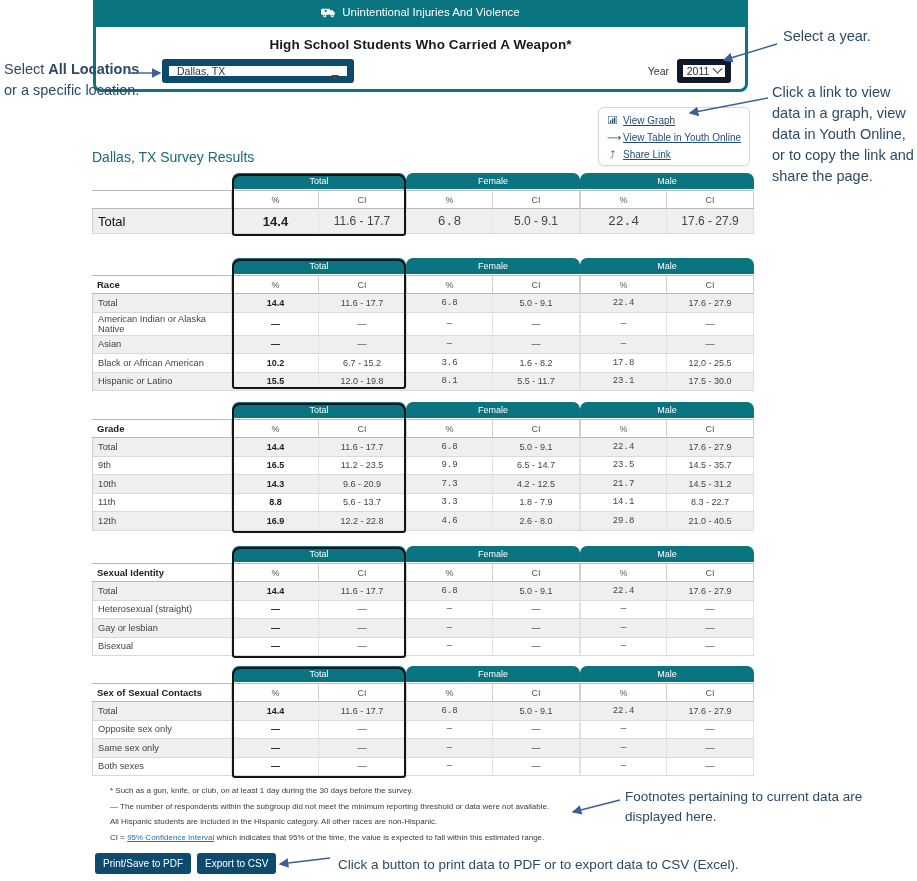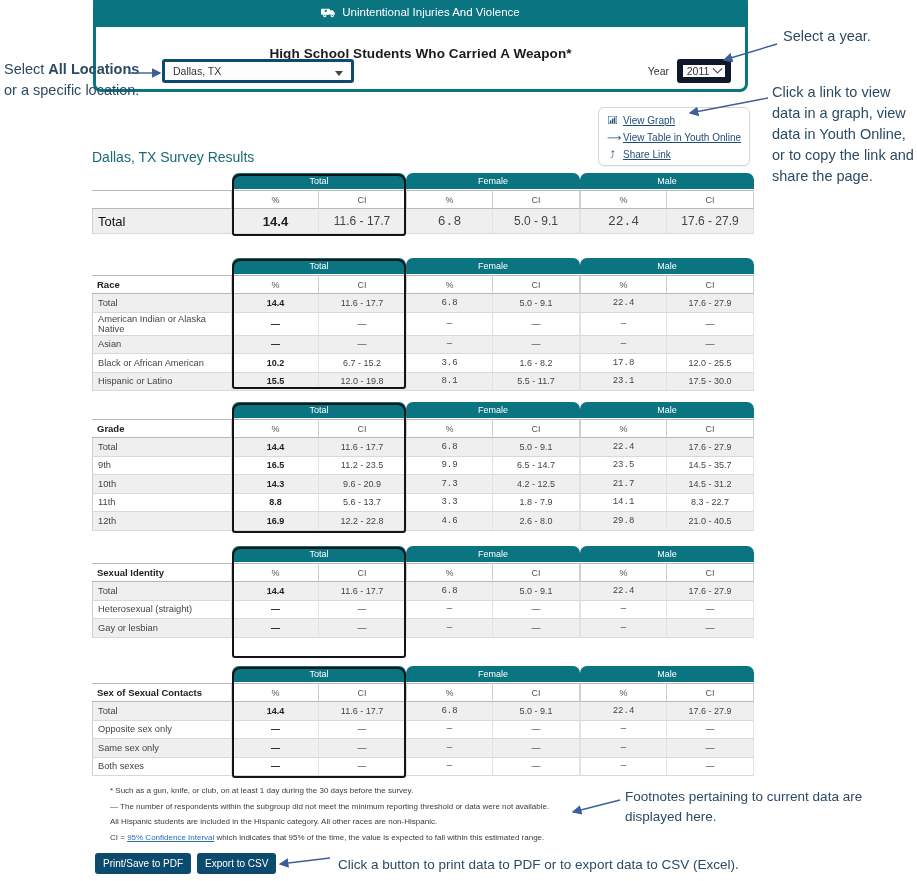--- a/index.html
+++ b/index.html
@@ -31,32 +31,31 @@
     border-radius: 3px 3px 0 0;
   }
   .van-icon { display: inline-block; width: 15px; height: 11px; }
   .panel-sub {
     text-align: center;
     font-size: 13.5px;
     font-weight: bold;
     color: #1a1a1a;
     padding-top: 10px;
     letter-spacing: .1px;
-    margin-top: 9px;
   }
   .panel-controls {
     position: absolute;
     left: 0; right: 0; top: 53px;
     height: 42px;
     display: flex; align-items: center;
     padding: 0 8px 0 12px;
   }
   .loc-select {
     width: 192px; height: 24px;
-    border: 3px solid #0c4a6e;
+    border: 7px solid #0c4a6e;
     border-radius: 3px;
     background: #fdfdfd;
     font-size: 10.5px;
     color: #333;
     display: flex; align-items: center;
     padding: 0 8px;
     position: relative;
     margin-left: 54px;
   }
   .loc-select .caret {
@@ -564,20 +563,29 @@
             </tr>
             <tr class="data-row alt">
               <td class="rowlab">Gay or lesbian</td>
               <td class="pct first-of-grp">—</td>
               <td class="ci">—</td>
               <td class="pct first-of-grp plain">—</td>
               <td class="ci">—</td>
               <td class="pct first-of-grp plain">—</td>
               <td class="ci">—</td>
             </tr>
+            <tr class="data-row">
+              <td class="rowlab">Bisexual</td>
+              <td class="pct first-of-grp">—</td>
+              <td class="ci">—</td>
+              <td class="pct first-of-grp plain">—</td>
+              <td class="ci">—</td>
+              <td class="pct first-of-grp plain">—</td>
+              <td class="ci">—</td>
+            </tr>
           </tbody>
         </table>
       </div>
       <div class="tblwrap" style="top: 665px;">
         <table class="yrbs">
           <colgroup>
             <col class="c0">
             <col class="cp">
             <col class="cc">
             <col class="cp">

